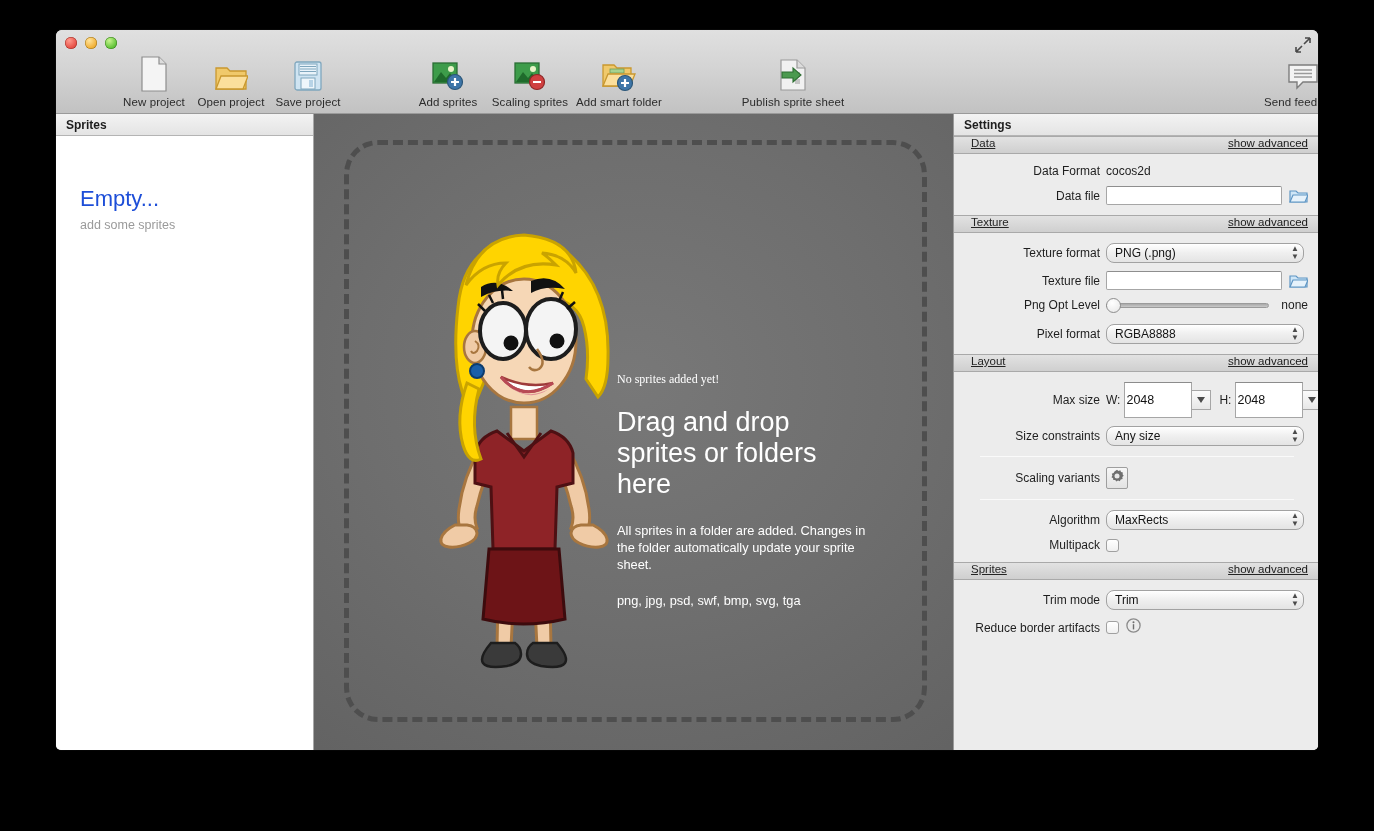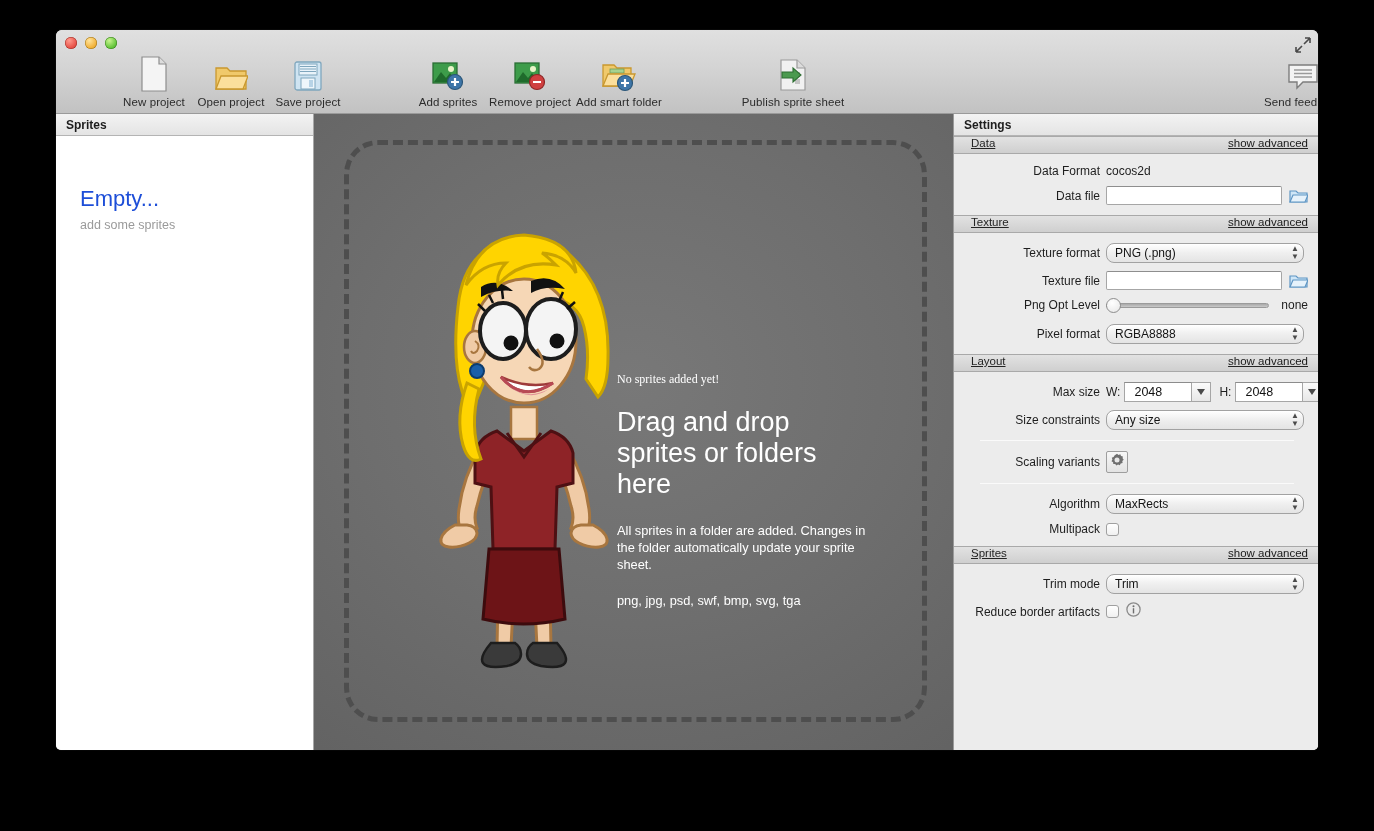--- a/index.html
+++ b/index.html
@@ -112,23 +112,23 @@
   .combo {
     height: 20px; width: 198px; border-radius: 8px; border: 1px solid #a2a2a2;
     background: linear-gradient(to bottom, #ffffff, #efefef 50%, #e4e4e4);
     box-shadow: 0 1px 0 rgba(255,255,255,.8) inset;
     display: flex; align-items: center; justify-content: space-between;
     padding: 0 4px 0 8px; font-size: 12px; color: #141414; cursor: default;
   }
   .stepper-glyph { font-size: 8px; line-height: 8px; color: #4a4a4a; text-align: center; }
 
   .numbox {
-    height: 20px; width: 68px; background: #fff; border: 1px solid #a6a6a6;
+    height: 36px; width: 68px; background: #fff; border: 1px solid #a6a6a6;
     border-top-color: #8c8c8c; display: flex; align-items: center;
-    font-size: 12.5px; color: #111; padding-left: 9px;
+    font-size: 12.5px; color: #111; padding-left: 1px;
   }
   .numbox-wrap { display: flex; align-items: center; }
   .dd-btn {
     width: 19px; height: 20px; border: 1px solid #a6a6a6; border-left: none;
     background: linear-gradient(to bottom, #fbfbfb, #e7e7e7);
     display: flex; align-items: center; justify-content: center; cursor: default;
   }
   .wh-label { font-size: 12px; color: #1e1e1e; margin: 0 4px 0 0; }
 
   .gear-btn {
@@ -236,21 +236,21 @@
     <div class="tb-item" style="left:428px">
       <div class="tb-icon">
         <svg width="34" height="32" viewBox="0 0 34 32">
           <rect x="2" y="3" width="24" height="20" fill="#3d9c4a" stroke="#2a6e34" stroke-width="1.3"></rect>
           <path d="M3 22 l7 -10 l5 6 l4 -5 l6 9 z" fill="#1f6b2c"></path>
           <circle cx="20" cy="9" r="3" fill="#e8f4c8"></circle>
           <circle cx="24" cy="22" r="7.5" fill="#cf4040" stroke="#8f2626" stroke-width="1.2"></circle>
           <path d="M20 22 h8" stroke="#fff" stroke-width="2.2"></path>
         </svg>
       </div>
-      <div class="tb-label">Remove project</div>
+      <div class="tb-label">Scaling sprites</div>
     </div>
 
     <div class="tb-item" style="left:517px">
       <div class="tb-icon">
         <svg width="36" height="32" viewBox="0 0 36 32">
           <path d="M2 5 h11 l3 3 h14 v18 h-28 z" fill="#f0c96b" stroke="#c9982f" stroke-width="1.3"></path>
           <rect x="9" y="9" width="14" height="4" fill="#a7d28f" stroke="#6f9d59" stroke-width=".8"></rect>
           <path d="M2 26 l5 -12 h27 l-5 12 z" fill="#fbdf9c" stroke="#c9982f" stroke-width="1.3"></path>
           <circle cx="24" cy="23" r="7.5" fill="#3e76a8" stroke="#2b5679" stroke-width="1.2"></circle>
           <path d="M24 19 v8 M20 23 h8" stroke="#fff" stroke-width="2.2"></path>

